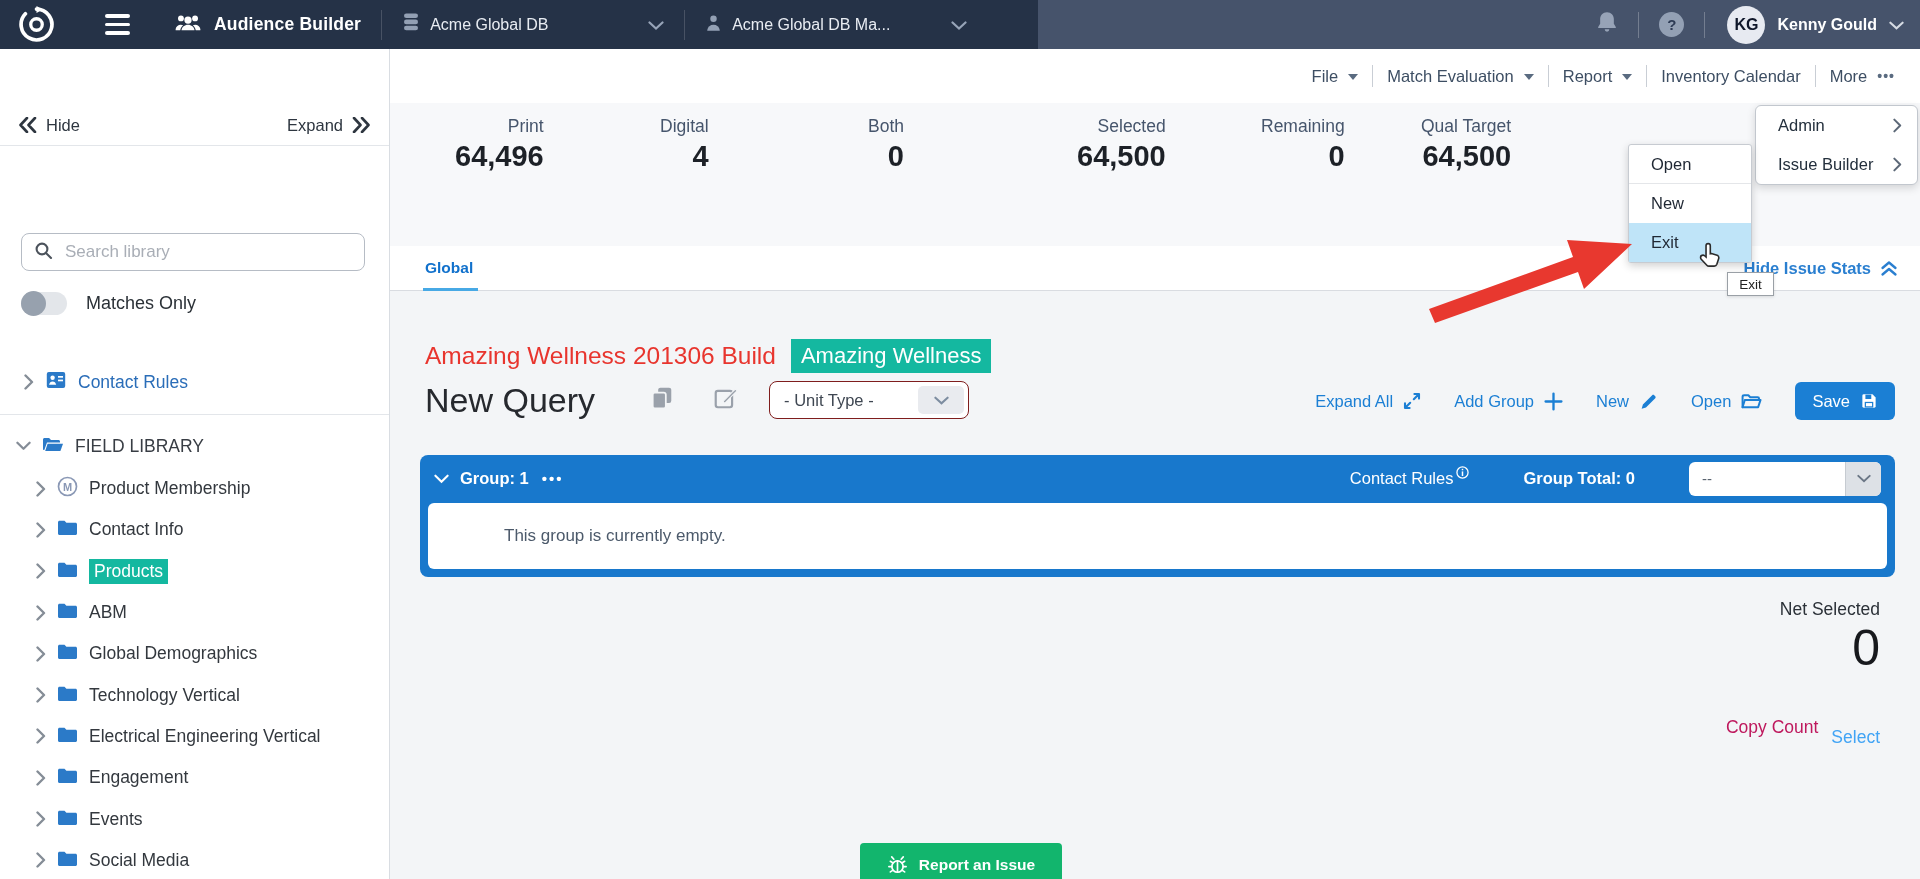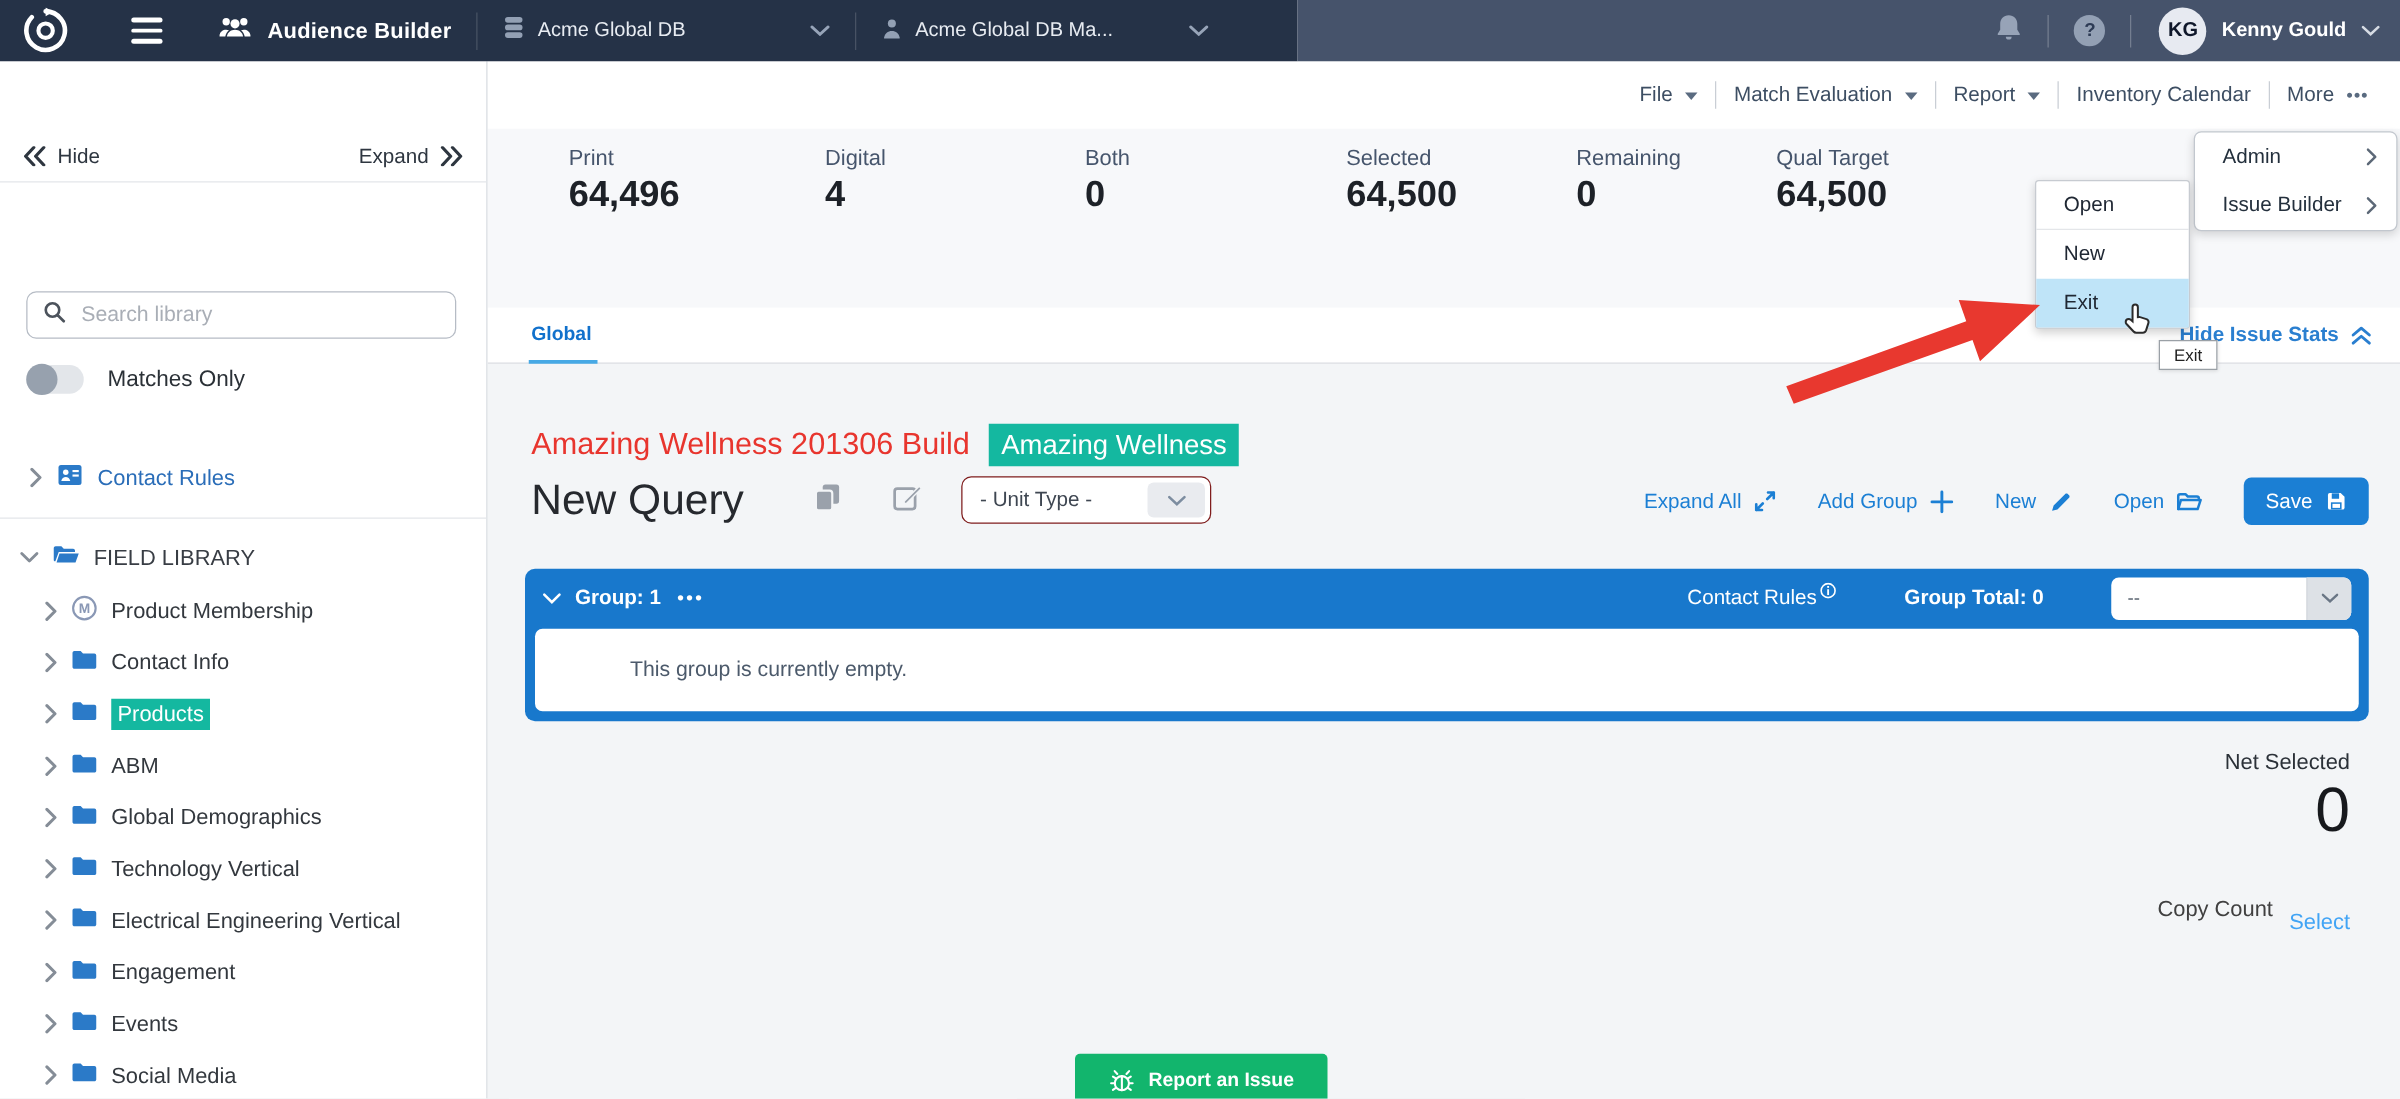--- a/index.html
+++ b/index.html
@@ -68,21 +68,21 @@
   .menubar{position:absolute;left:390px;top:49px;width:1530px;height:54px;background:#fff;
            display:flex;align-items:center;justify-content:flex-end;padding-right:25px;
            color:#3d4e63;font-size:16.5px;z-index:4;}
   .mi{display:flex;align-items:center;gap:10px;cursor:pointer;}
   .msep{width:1px;height:22px;background:#c9ced5;margin:0 14px;}
   .caret{width:0;height:0;border-left:5px solid transparent;border-right:5px solid transparent;
          border-top:6px solid #5a6b80;margin-top:2px;}
   .dots{font-size:14px;letter-spacing:1px;font-weight:700;color:#5a6b80;}
 
   .stats{position:absolute;left:390px;top:103px;width:1530px;height:143px;background:#f7f8fa;z-index:3;}
-  .stat{position:absolute;top:13px;}
+  .stat{position:absolute;top:13px;text-align:right;}
   .stat .lbl{font-size:17.5px;color:#46556c;margin-bottom:3px;}
   .stat .val{font-size:29px;font-weight:700;color:#1d2127;}
   .s0{left:65px;} .s1{left:270px;} .s2{left:478px;} .s3{left:687px;} .s4{left:871px;} .s5{left:1031px;}
 
   .tabrow{position:absolute;left:390px;top:246px;width:1530px;height:45px;background:#fff;
           border-bottom:1px solid #d9dce1;z-index:3;}
   .tab-counts{position:absolute;left:35px;top:0;height:44px;display:flex;align-items:center;
               font-size:15.5px;font-weight:700;color:#1171cc;cursor:pointer;}
   .tab-underline{position:absolute;left:33px;bottom:-1px;width:55px;height:3px;background:#47a9e5;}
   .issue-stats{position:absolute;right:22px;top:0;height:44px;display:flex;align-items:center;gap:9px;
@@ -118,21 +118,21 @@
   .gp-adorn{position:absolute;right:0;top:0;bottom:0;width:36px;background:#dde1e6;
             border-left:1px solid #c6cbd1;border-radius:0 6px 6px 0;display:flex;align-items:center;
             justify-content:center;}
   .gp-body{position:absolute;left:8px;right:8px;top:48px;bottom:8px;background:#fff;border-radius:6px;
            display:flex;align-items:center;}
   .gp-empty{margin-left:76px;color:#4c5a6b;font-size:17px;}
 
   .net-label{position:absolute;right:40px;top:308px;font-size:17.5px;color:#2b3138;}
   .net-value{position:absolute;right:40px;top:328px;font-size:50px;color:#17191d;}
   .copy-row{position:absolute;right:40px;top:416px;display:flex;gap:13px;font-size:17.5px;align-items:center;}
-  .copy-label{color:#404040;} .copy-select{color:#41a4f5;cursor:pointer;margin-top:20px;}
+  .copy-label{color:#be185d;} .copy-select{color:#41a4f5;cursor:pointer;margin-top:20px;}
   .report-btn{position:absolute;left:470px;top:552px;width:202px;height:44px;background:#12b56d;
               border-radius:4px;color:#fff;font-weight:700;font-size:15.5px;display:flex;
               align-items:center;justify-content:center;gap:11px;cursor:pointer;border:none;
               font-family:"Liberation Sans",sans-serif;}
 
   
   .more-menu{position:absolute;left:1755px;top:105px;width:163px;height:80px;background:#fff;
              border:1px solid #c2c7ce;border-radius:6px;box-shadow:0 3px 8px rgba(0,0,0,.15);
              z-index:25;display:flex;flex-direction:column;overflow:hidden;}
   .mm-item{flex:1;display:flex;align-items:center;justify-content:space-between;

